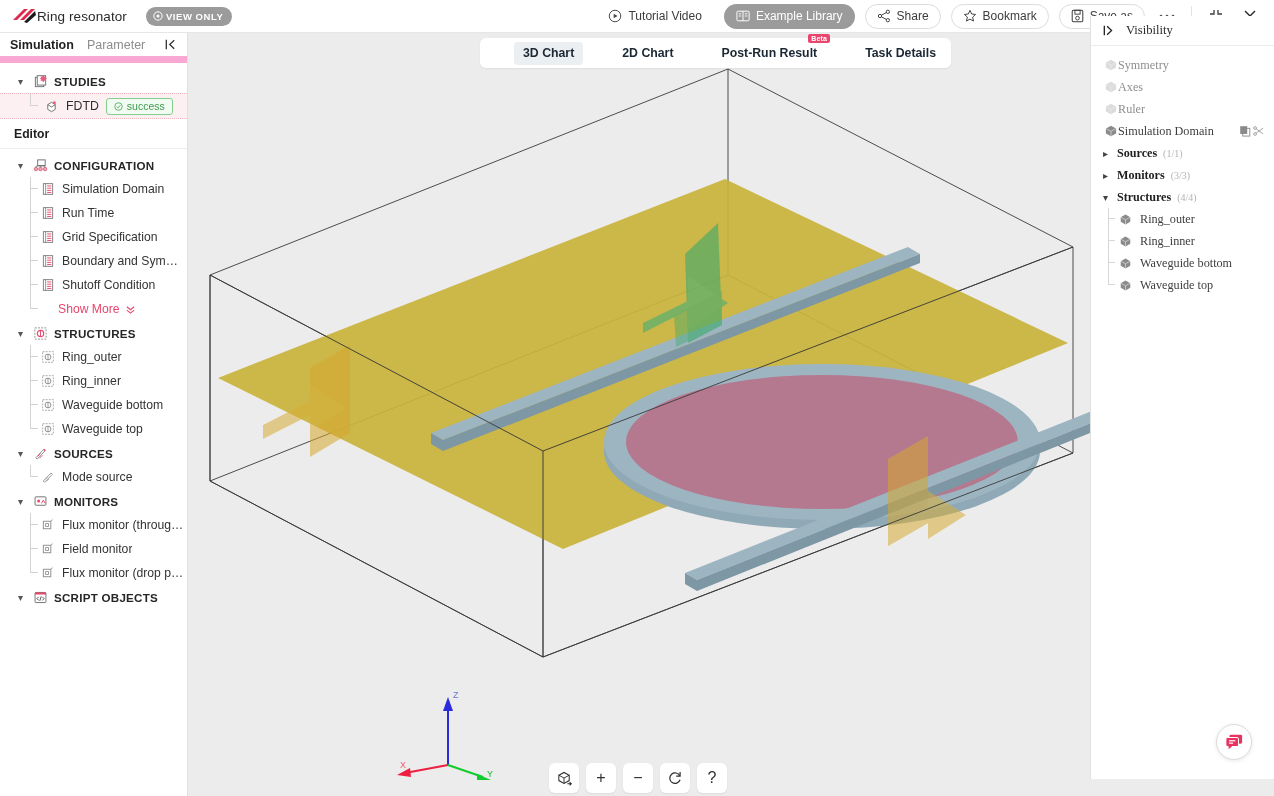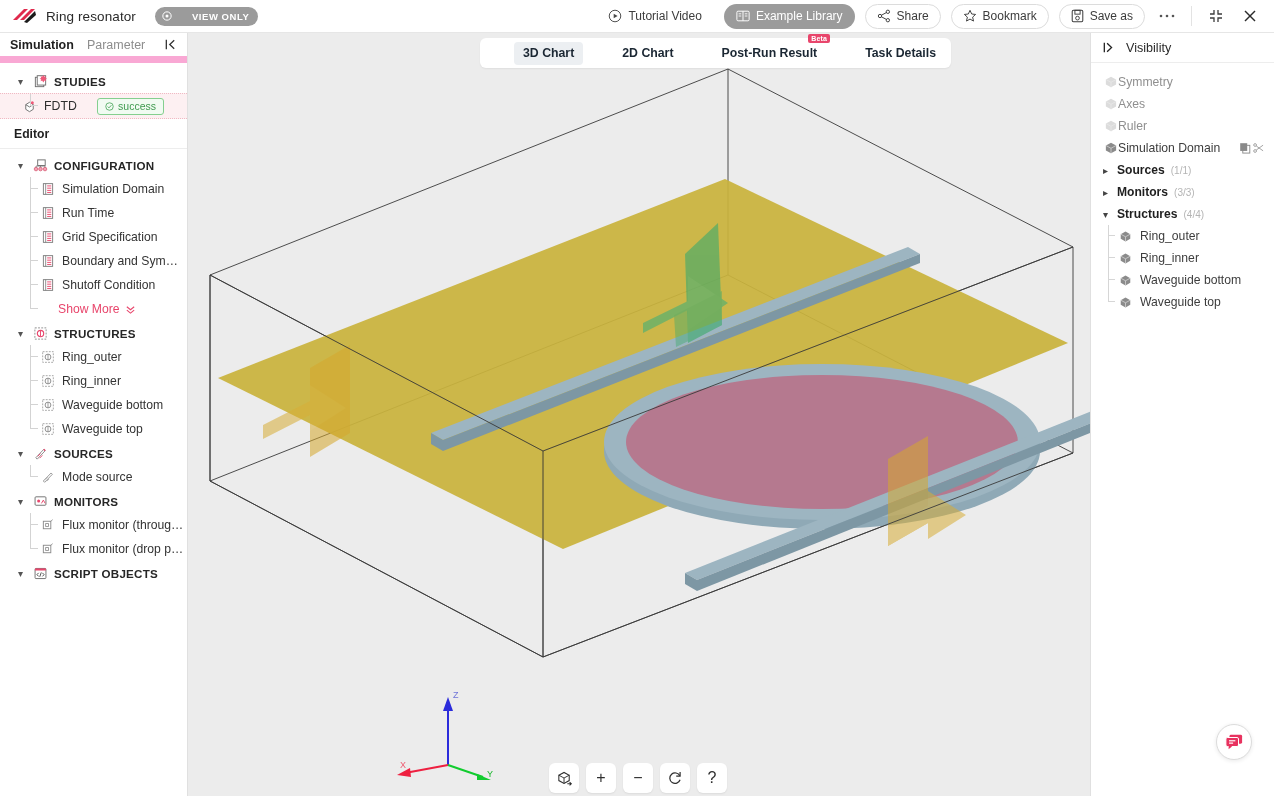--- a/index.html
+++ b/index.html
@@ -12,27 +12,27 @@
   #app { position: relative; width: 1274px; height: 796px; background: #ececec; }
 
   
   .topbar {
     position: absolute; top: 0; left: 0; width: 1274px; height: 33px;
     background: #ffffff; display: flex; align-items: center;
     border-bottom: 1px solid #e6e6e6;
   }
   .logo { margin-left: 11px; width: 26px; height: 20px; display:flex; align-items:center; }
   .app-title {
-    margin-left: 9px; font-size: 13.5px; color: #2a2a2a; letter-spacing: .1px;
+    margin-left: 0; font-size: 13.5px; color: #2a2a2a; letter-spacing: .1px;
   }
   .viewonly {
     margin-left: 19px; height: 19px; padding: 0 9px 0 7px;
     background: #9b9b9b; color: #fff; border-radius: 10px;
     font-size: 9.5px; letter-spacing: .55px; font-weight: 700;
-    display: flex; align-items: center; gap: 20px;
+    display: flex; align-items: center; gap: 3px;
   }
   .topright { margin-left: auto; display: flex; align-items: center; gap: 10px; padding-right: 12px; }
   .tb-btn {
     height: 25px; padding: 0 11px; border-radius: 13px; border: 1px solid #dcdcdc;
     background: #fff; color: #3c3c3c; font-size: 12px;
     display: flex; align-items: center; gap: 6px; cursor: pointer;
   }
   .tb-btn.plain { border-color: transparent; }
   .tb-btn.filled { background: #9b9b9b; color: #fff; border-color: transparent; }
   .tb-icon-btn {
@@ -68,21 +68,21 @@
   }
   .node-row .nlabel { font-size: 12.2px; color: #333; white-space: nowrap; overflow:hidden; text-overflow: ellipsis; max-width: 128px;}
   .tree-tick {
     position: absolute; left: 30px; top: 0; width: 8px; height: 12px;
     border-left: 1px solid #d3d3d3; border-bottom: 1px solid #d3d3d3;
   }
   .tree-stem { position:absolute; left:30px; top:12px; bottom:0; width:1px; background:#d3d3d3; }
   .ico { width: 15px; height: 15px; display: inline-flex; align-items:center; justify-content:center; flex: 0 0 15px;}
   .study-row {
     background: #fdf0f2; border-top: 1px dotted #f0b9c3; border-bottom: 1px dotted #f0b9c3;
-    height: 26px; display:flex; align-items:center; padding-left: 22px; gap:7px; position: relative;
+    height: 26px; display:flex; align-items:center; padding-left: 44px; gap:7px; position: relative;
   }
   .badge-success {
     margin-left: auto; margin-right: 23px; height: 17px; padding: 0 7px;
     border: 1px solid #84cf8f; color: #3f9b4f; background: #f1fbf2; border-radius: 3px;
     font-size: 10.5px; display:flex; align-items:center; gap:4px;
   }
   .editor-label {
     font-size: 12.2px; font-weight: 700; color: #1f1f1f; padding: 8px 0 7px 14px;
     border-bottom: 1px solid #ededed; margin-bottom: 4px;
   }
@@ -118,22 +118,22 @@
   }
   .vp-btn {
     width: 30px; height: 30px; background: #fff; border-radius: 6px;
     display: flex; align-items: center; justify-content: center;
     color: #2f2f2f; cursor: pointer; box-shadow: 0 1px 2px rgba(0,0,0,.07);
     font-size: 16px;
   }
 
   
   .right-panel {
-    position: absolute; top: 33px; left: 1090px; width: 184px; height: 763px;
-    background: #fff; border-left: 1px solid #e0e0e0;
+    position: absolute; top: 16px; left: 1090px; width: 184px; height: 763px;
+    background: #fff; border-left: 1px solid #e0e0e0; font-family: Liberation Serif, serif;
   }
   .rp-header {
     height: 30px; display:flex; align-items:center; gap: 11px; padding-left: 11px;
     border-bottom: 1px solid #ededed;
   }
   .rp-header .exp { font-size: 12px; color:#222; letter-spacing:-1px; }
   .rp-title { font-size: 12.6px; color: #2b2b2b; }
   .rp-list { padding-top: 8px; font-size: 12.2px; }
   .vis-row {
     display: flex; align-items: center; height: 22px; padding-left: 12px; gap: 0;
@@ -494,20 +494,32 @@
         <span class="tree-tick"></span>
           <span class="tree-stem"></span>
         <span class="ico">
           <svg width="14" height="14" viewBox="0 0 15 15">
               <rect x="2.5" y="3.5" width="8" height="8" fill="none" stroke="#8a8a8a" stroke-width="1"></rect>
               <rect x="5" y="6" width="3" height="3" fill="none" stroke="#8a8a8a" stroke-width=".9"></rect>
               <path d="M10.5 3.5 L12.5 1.8" stroke="#8a8a8a" stroke-width=".9"></path>
             </svg>
         </span>
         <span class="nlabel">Flux monitor (through p...</span>
+      </div>
+      <div class="node-row">
+        <span class="tree-tick"></span>
+          <span class="tree-stem"></span>
+        <span class="ico">
+          <svg width="14" height="14" viewBox="0 0 15 15">
+              <rect x="2.5" y="3.5" width="8" height="8" fill="none" stroke="#8a8a8a" stroke-width="1"></rect>
+              <rect x="5" y="6" width="3" height="3" fill="none" stroke="#8a8a8a" stroke-width=".9"></rect>
+              <path d="M10.5 3.5 L12.5 1.8" stroke="#8a8a8a" stroke-width=".9"></path>
+            </svg>
+        </span>
+        <span class="nlabel">Field monitor</span>
       </div>
       <div class="node-row">
         <span class="tree-tick"></span>
         <span class="ico">
           <svg width="14" height="14" viewBox="0 0 15 15">
               <rect x="2.5" y="3.5" width="8" height="8" fill="none" stroke="#8a8a8a" stroke-width="1"></rect>
               <rect x="5" y="6" width="3" height="3" fill="none" stroke="#8a8a8a" stroke-width=".9"></rect>
               <path d="M10.5 3.5 L12.5 1.8" stroke="#8a8a8a" stroke-width=".9"></path>
             </svg>
         </span>

